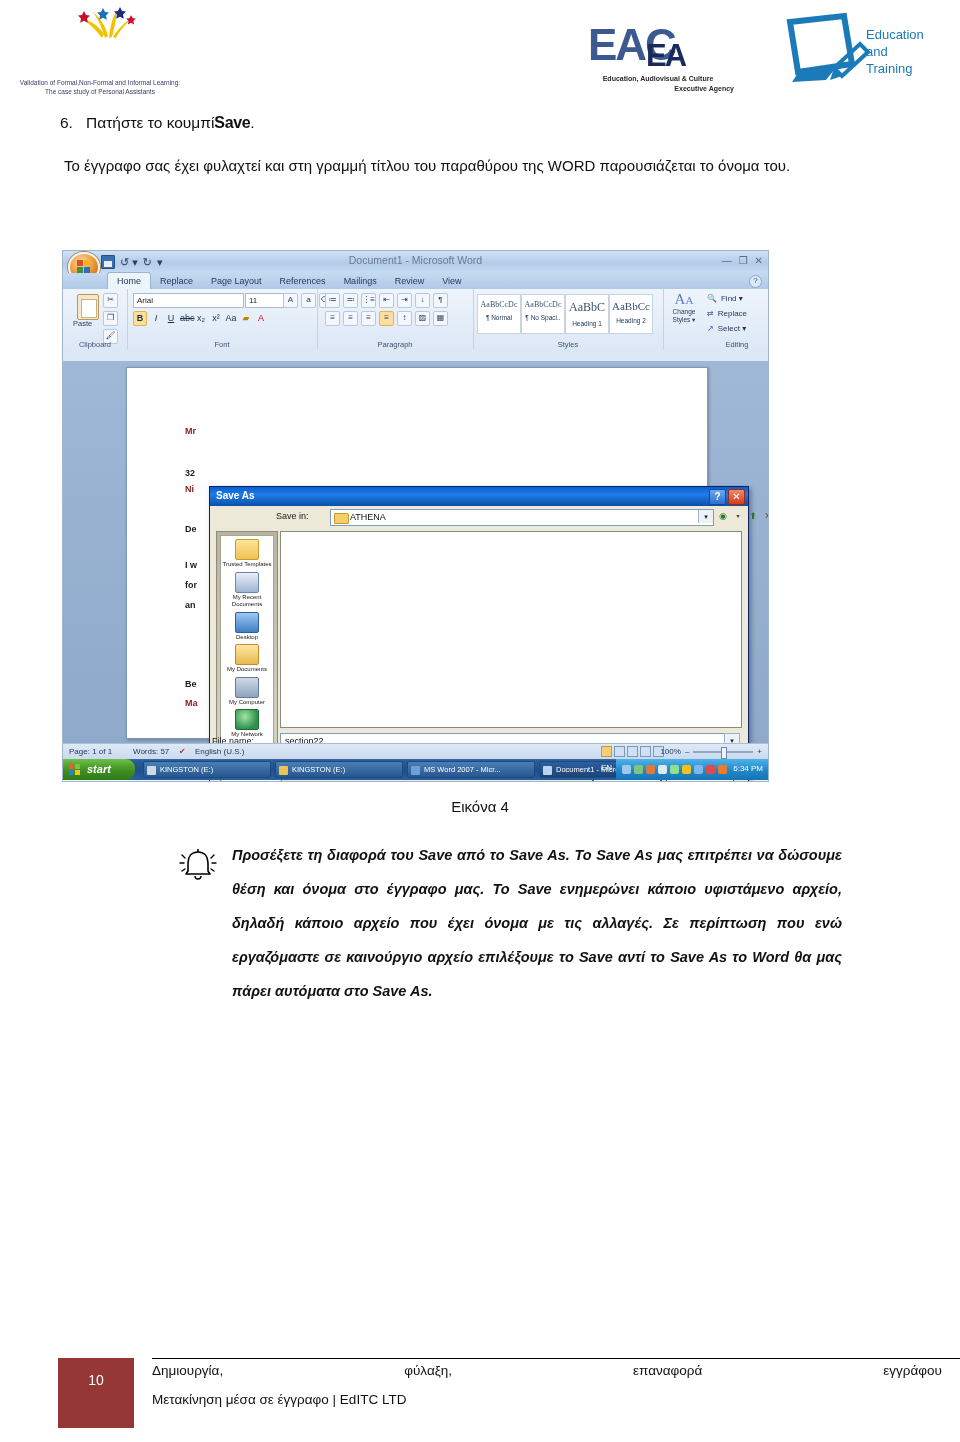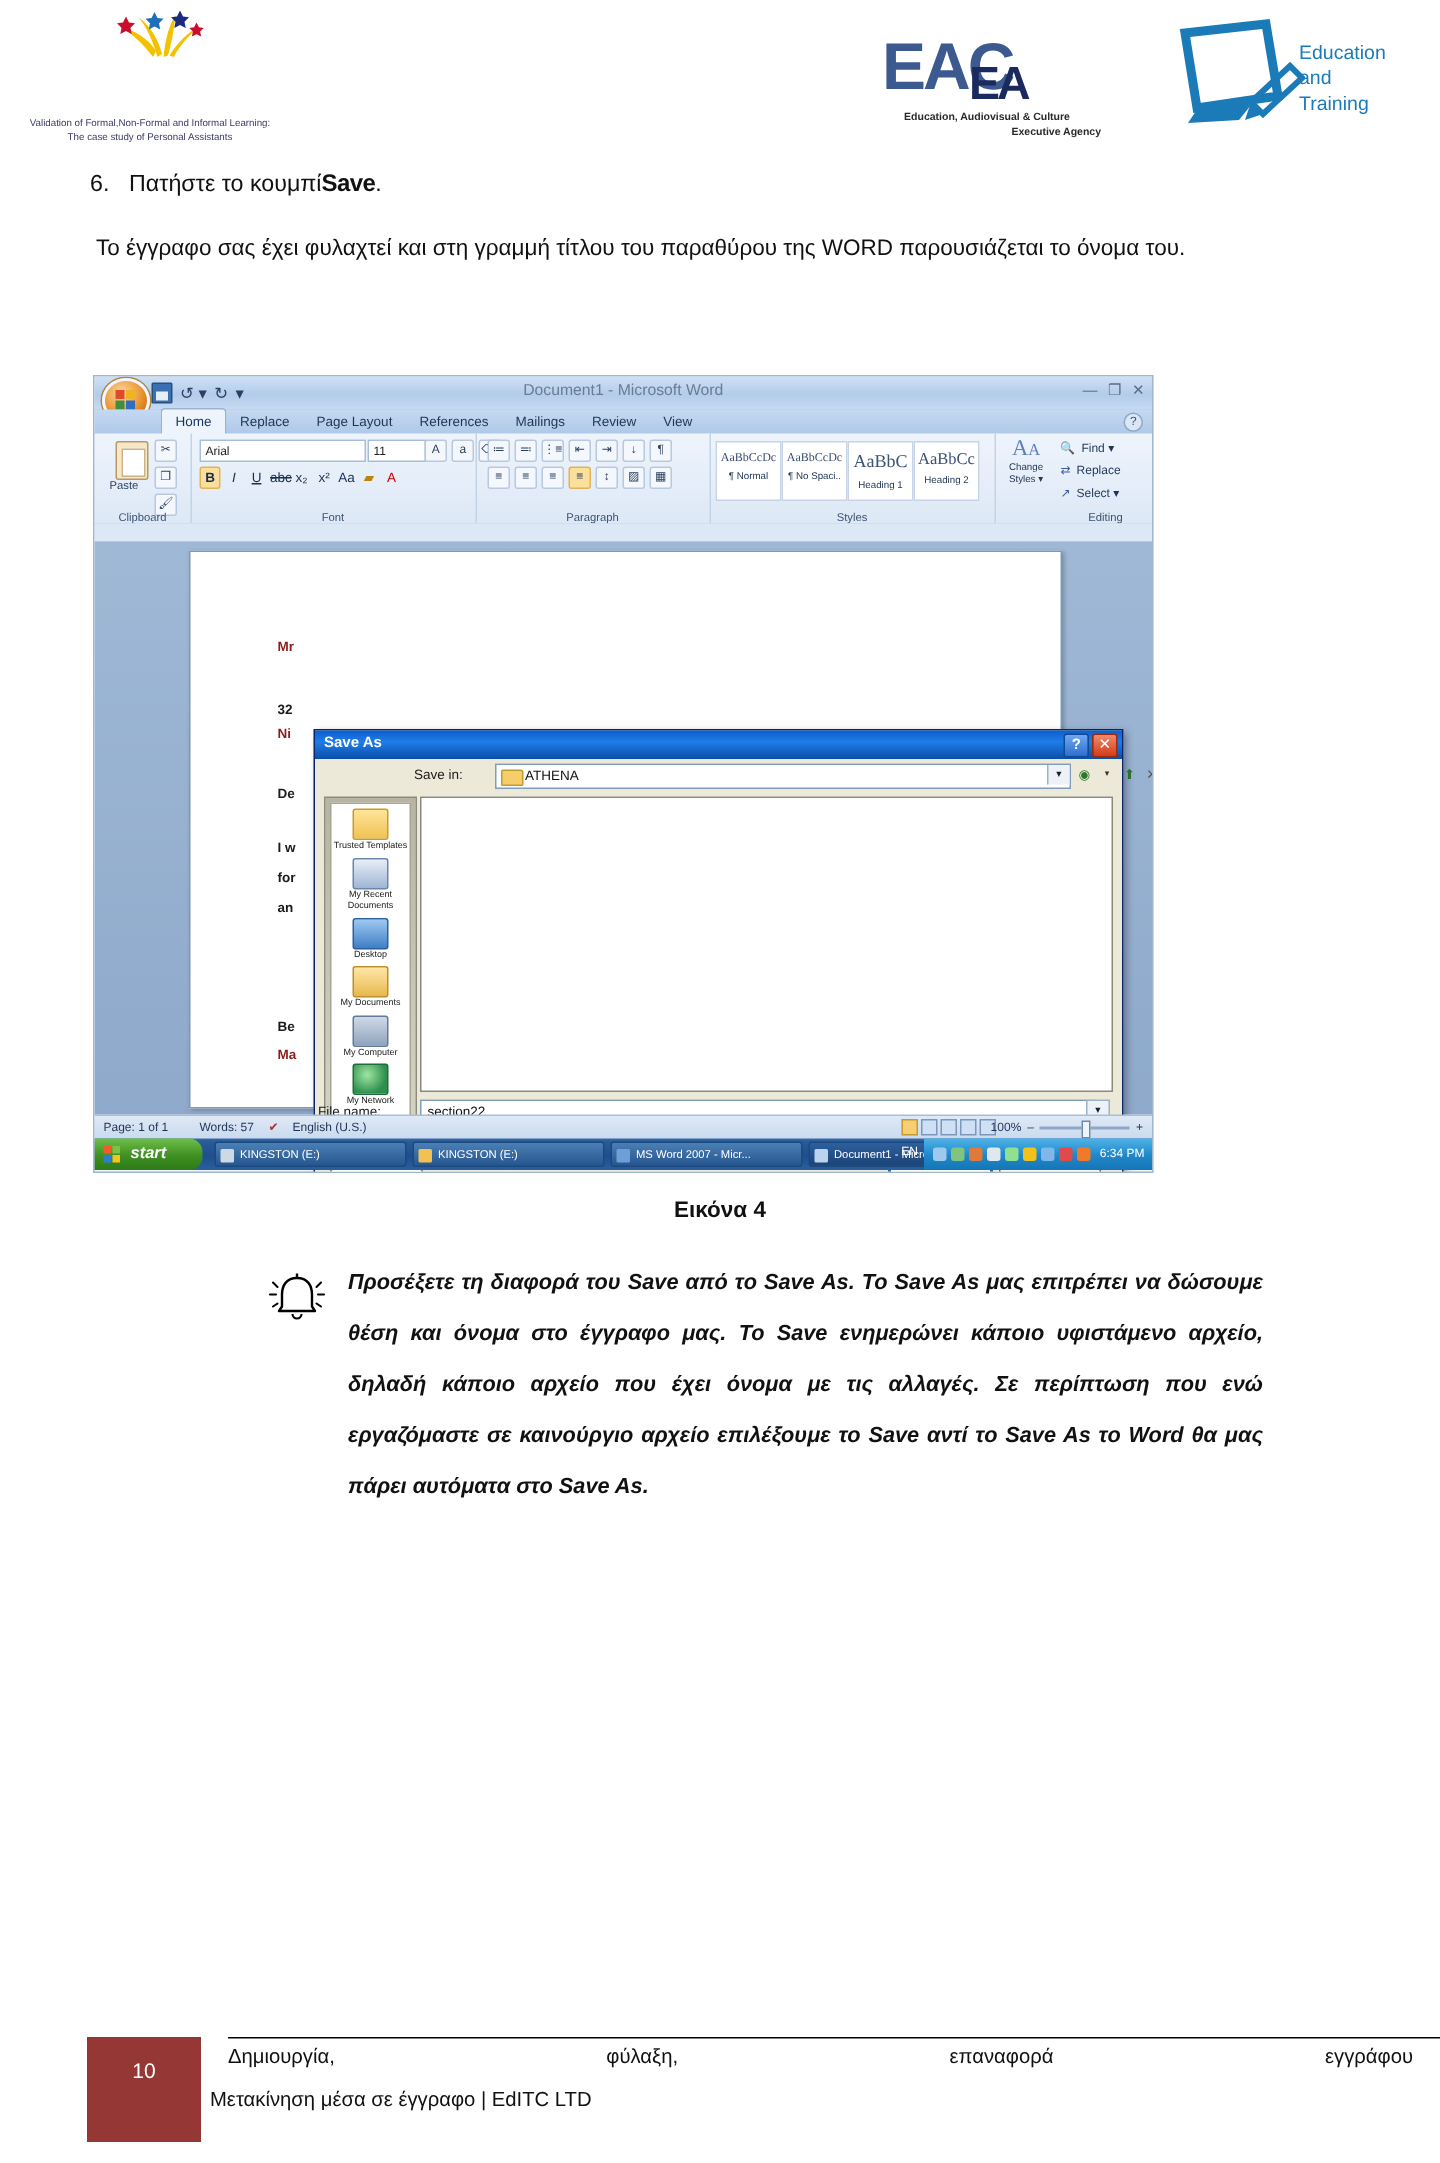--- a/index.html
+++ b/index.html
@@ -220,33 +220,33 @@
     padding-left:16px;box-sizing:border-box;overflow:hidden;white-space:nowrap;}
   .task .ti{position:absolute;left:3px;top:4px;width:9px;height:9px;border-radius:1px;}
   .tray{position:absolute;right:0;top:0;height:21px;width:152px;
     background:linear-gradient(#4fb3e8,#1f87c9 55%,#1675b5);}
   .tray .clk{position:absolute;right:5px;top:5px;font-size:8px;color:#fff;}
   .tray .ic{position:absolute;top:6px;width:9px;height:9px;border-radius:2px;}
   .lang{position:absolute;right:156px;top:4px;font-size:8px;color:#fff;}
 
   
   .caption{position:absolute;left:0;top:798px;width:960px;text-align:center;
-    font-size:15px;font-weight:bold;color:#111;}
+    font-size:15px;font-weight:normal;color:#111;}
   .bell{position:absolute;left:176px;top:845px;width:44px;height:38px;}
   .note{position:absolute;left:232px;top:838px;width:610px;
     font-size:14.5px;line-height:34px;font-style:italic;font-weight:bold;color:#111;
     text-align:justify;text-justify:inter-word;}
 
   
   .foot-rule{position:absolute;left:152px;top:1358px;width:808px;height:1px;background:#000;}
   .pagebox{position:absolute;left:58px;top:1358px;width:76px;height:70px;background:#953735;
     color:#fff;font-size:14px;text-align:center;line-height:44px;}
   .foot1{position:absolute;left:152px;top:1363px;width:790px;
     font-size:13.5px;color:#111;display:flex;justify-content:space-between;}
-  .foot2{position:absolute;left:140px;top:1392px;width:790px;font-size:13.5px;color:#111;}
+  .foot2{position:absolute;left:152px;top:1392px;width:790px;font-size:13.5px;color:#111;}
 </style>
 </head>
 <body>
 
 <div class="page">
 
   <div class="logo-band">
 
     <div class="eupa">
       <svg class="stars" viewBox="0 0 70 34">

